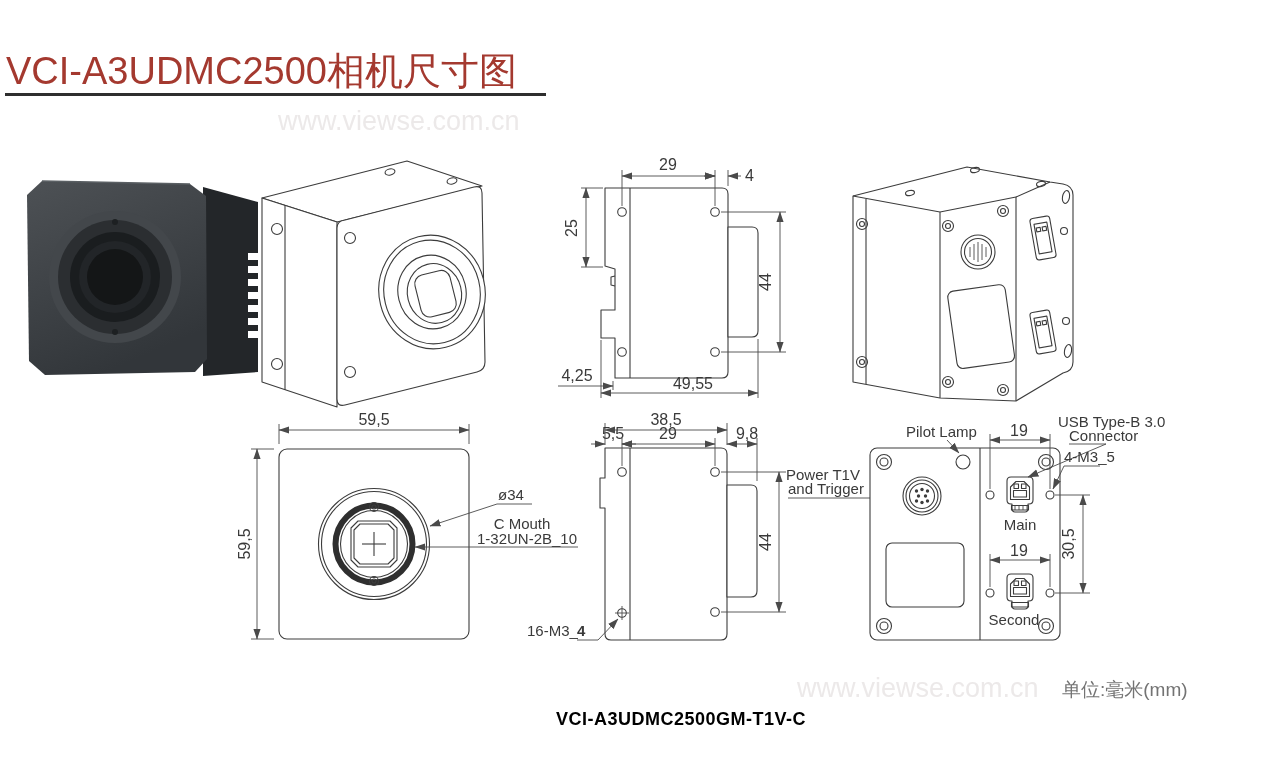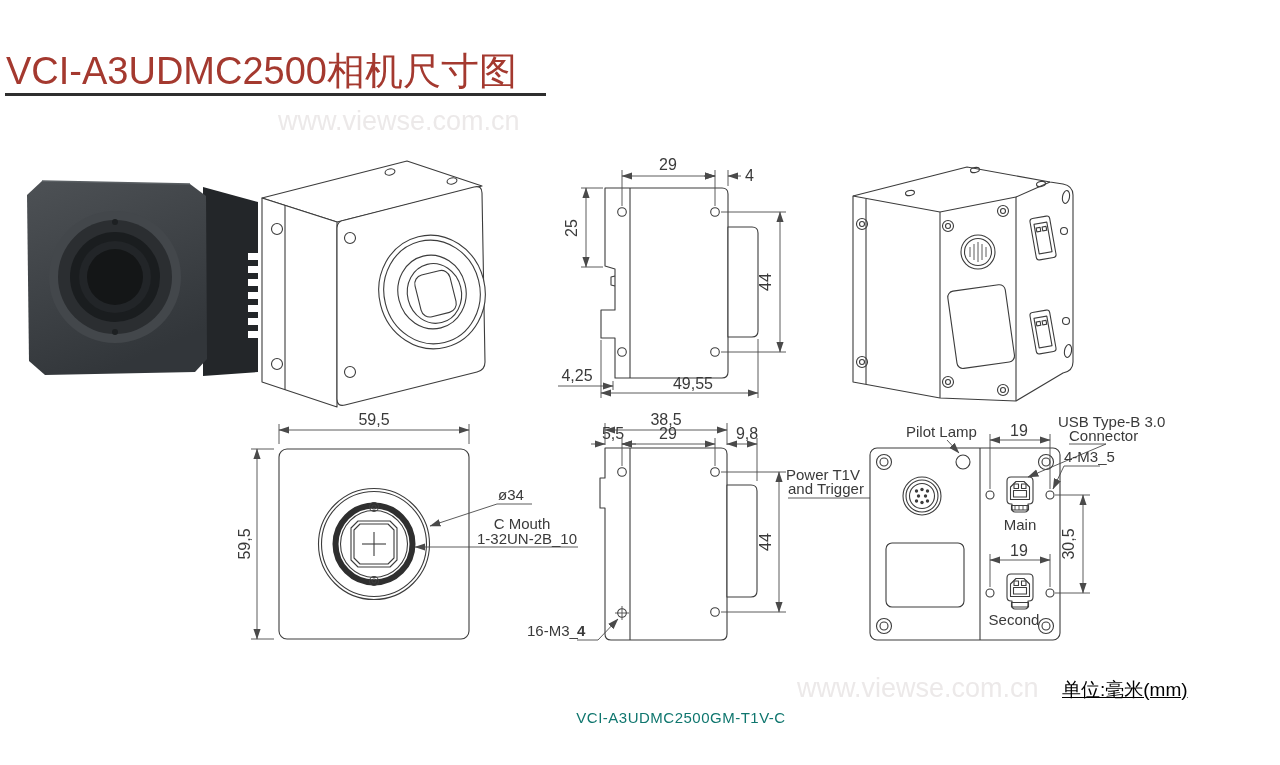--- a/index.html
+++ b/index.html
@@ -4,23 +4,23 @@
 <style>
   html,body{margin:0;padding:0;background:#ffffff;}
   body{width:1280px;height:765px;position:relative;overflow:hidden;
        font-family:"Liberation Sans",sans-serif;}
   .page-title{position:absolute;left:6px;top:46px;font-size:38px;font-weight:normal;
        color:#A4392F;letter-spacing:0px;white-space:nowrap;}
   .title-rule{position:absolute;left:5px;top:93px;width:541px;height:3px;background:#2e2e2e;}
   .wm{position:absolute;font-size:27px;color:#ECE9E9;white-space:nowrap;}
   .wm.top{left:278px;top:106px;}
   .wm.bottom{left:797px;top:673px;}
-  .unit-note{position:absolute;left:1062px;top:677px;font-size:19px;color:#000000;white-space:nowrap;text-decoration:underline;}
+  .unit-note{position:absolute;left:1062px;top:677px;font-size:19px;color:#737373;white-space:nowrap;}
   .model-label{position:absolute;left:451px;top:709px;width:460px;text-align:center;
-       font-size:15px;color:#0f766e;letter-spacing:0.5px;}
+       font-size:18px;color:#000000;letter-spacing:0.5px;font-weight:bold;}
   svg{position:absolute;left:0;top:0;}
   .ln{fill:#ffffff;stroke:#3c3c3c;stroke-width:1.1;stroke-linejoin:round;}
   .lnf{fill:none;stroke:#3c3c3c;stroke-width:1.1;stroke-linejoin:round;}
   .dm{fill:none;stroke:#4a4a4a;stroke-width:0.9;}
   .dt{font:16px "Liberation Sans",sans-serif;fill:#3a3a3a;}
   .at{font:15px "Liberation Sans",sans-serif;fill:#3a3a3a;}
   .mid{text-anchor:middle;}
   .bold{font-weight:bold;}
 </style>
 </head>

